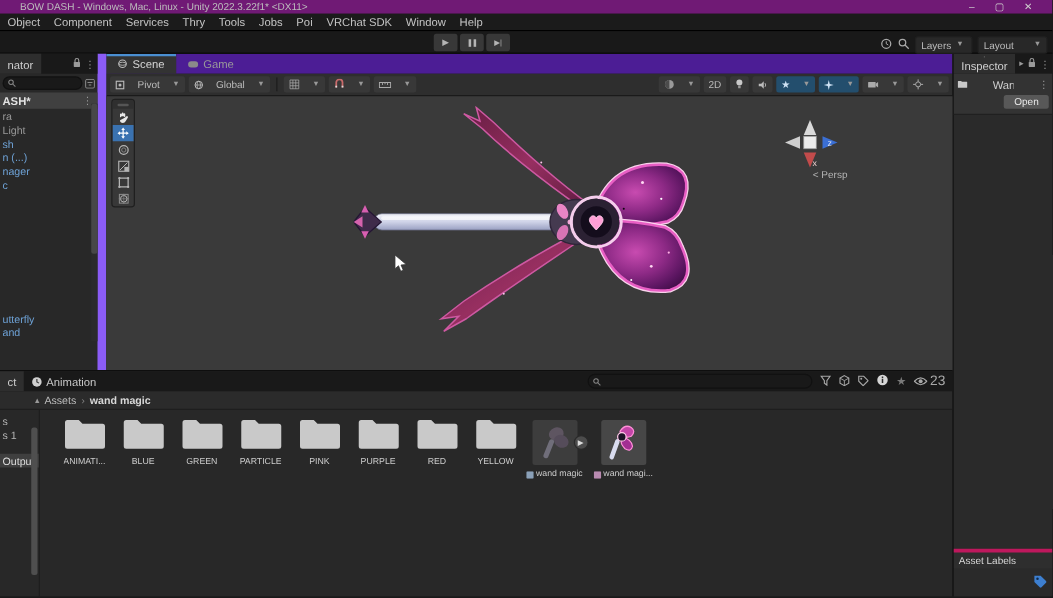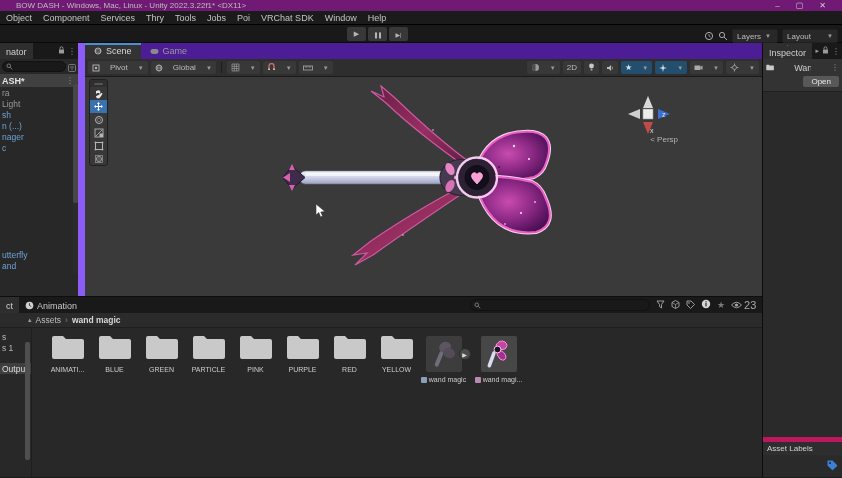--- a/index.html
+++ b/index.html
@@ -60,21 +60,21 @@
   .gizmo { position:absolute; right:86px; top:6px; width:56px; height:66px; }
   .persp { position:absolute; right:84px; top:58px; font-size:8px; color:#b5b5b5; }
 
   
   .inspector { width:80px; background:#2a2a2a; border-left:1px solid #0c0c0c; display:flex; flex-direction:column; }
   .insphead { background:#333; border-bottom:1px solid #202020; padding:2px 3px 4px 3px; }
   .insprow1 { display:flex; align-items:center; gap:20px; font-size:9px; color:#cfcfcf; }
   .openrow { display:flex; justify-content:flex-end; margin-top:2px; }
   .openbtn { background:#585858; color:#e8e8e8; font-size:8px; border-radius:2px; padding:1px 8px; }
   .inspfill { flex:1; background:#2a2a2a; }
-  .labelsbar { border-top:5px solid #be185d; background:#2e2e2e; font-size:8px; color:#d6d6d6; padding:2px 4px; }
+  .labelsbar { border-top:3px solid #be185d; background:#2e2e2e; font-size:8px; color:#d6d6d6; padding:2px 4px; }
   .labelsbody { height:22px; position:relative; background:#2a2a2a; }
 
   
   .project { flex:1; background:#282828; border-top:1px solid #0e0e0e; display:flex; flex-direction:column; }
   .projtabs { height:16px; background:#191919; display:flex; align-items:stretch; font-size:9px; position:relative; }
   .breadcrumb { height:15px; background:#2b2b2b; border-bottom:1px solid #1e1e1e; display:flex; align-items:center; gap:4px; font-size:8.5px; color:#bdbdbd; padding-left:28px; }
   .projbody { flex:1; display:flex; position:relative; }
   .treecol { width:32px; border-right:1px solid #1e1e1e; position:relative; font-size:8.5px; color:#b5b5b5; padding-top:3px; }
   .treeitem { padding:1px 2px; height:11px; }
   .treeitem.sel { background:#3f3f3f; color:#ddd; margin-top:10px; }

